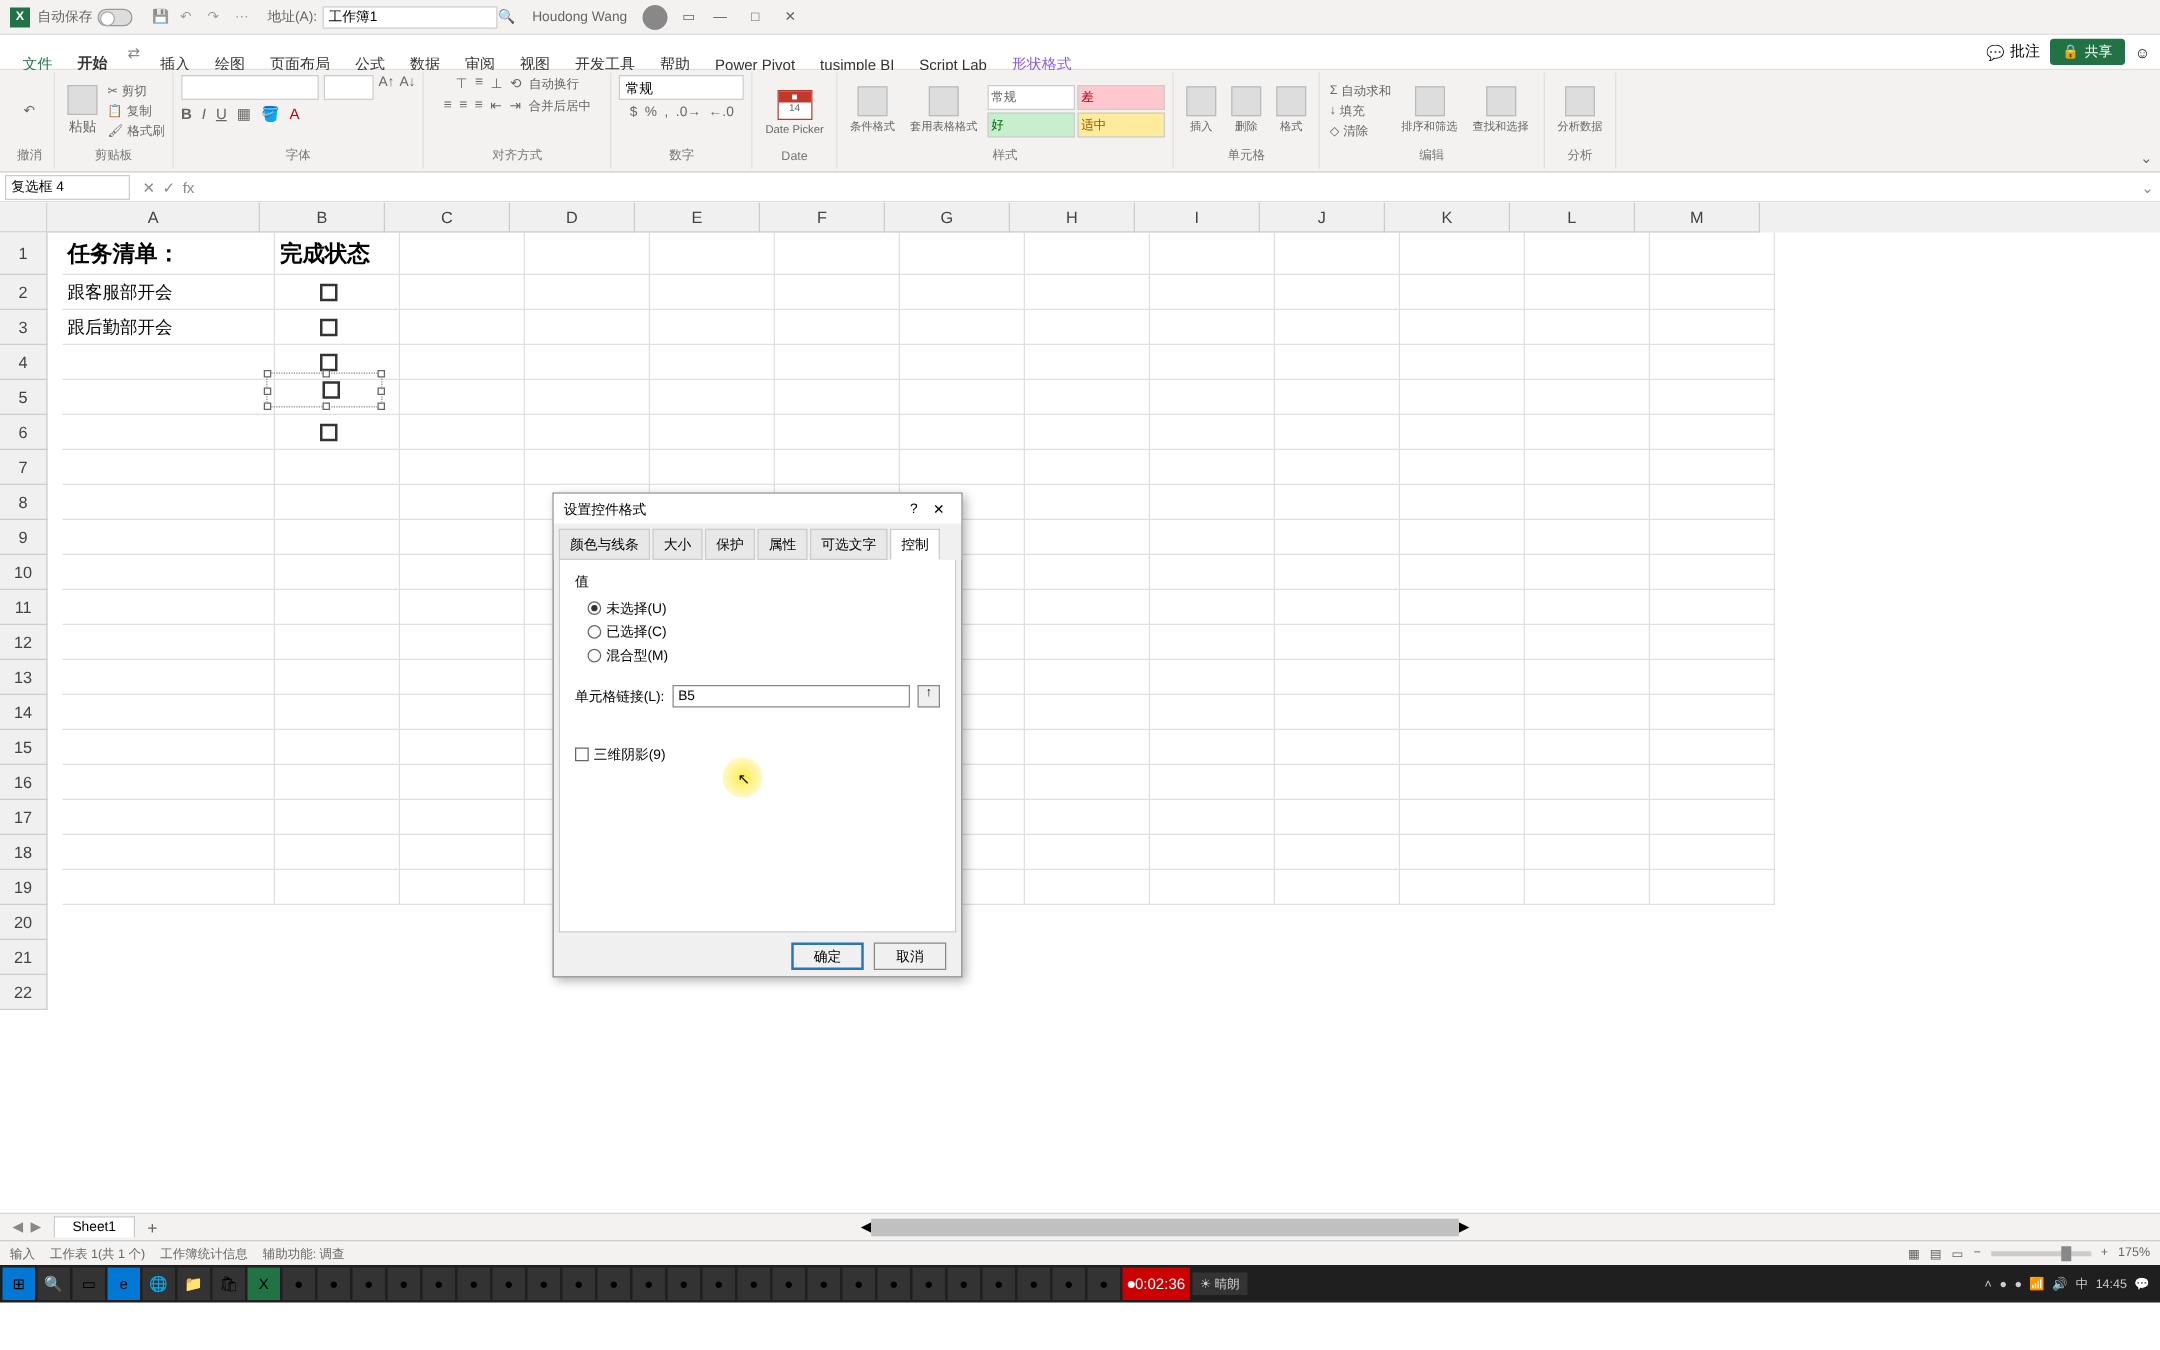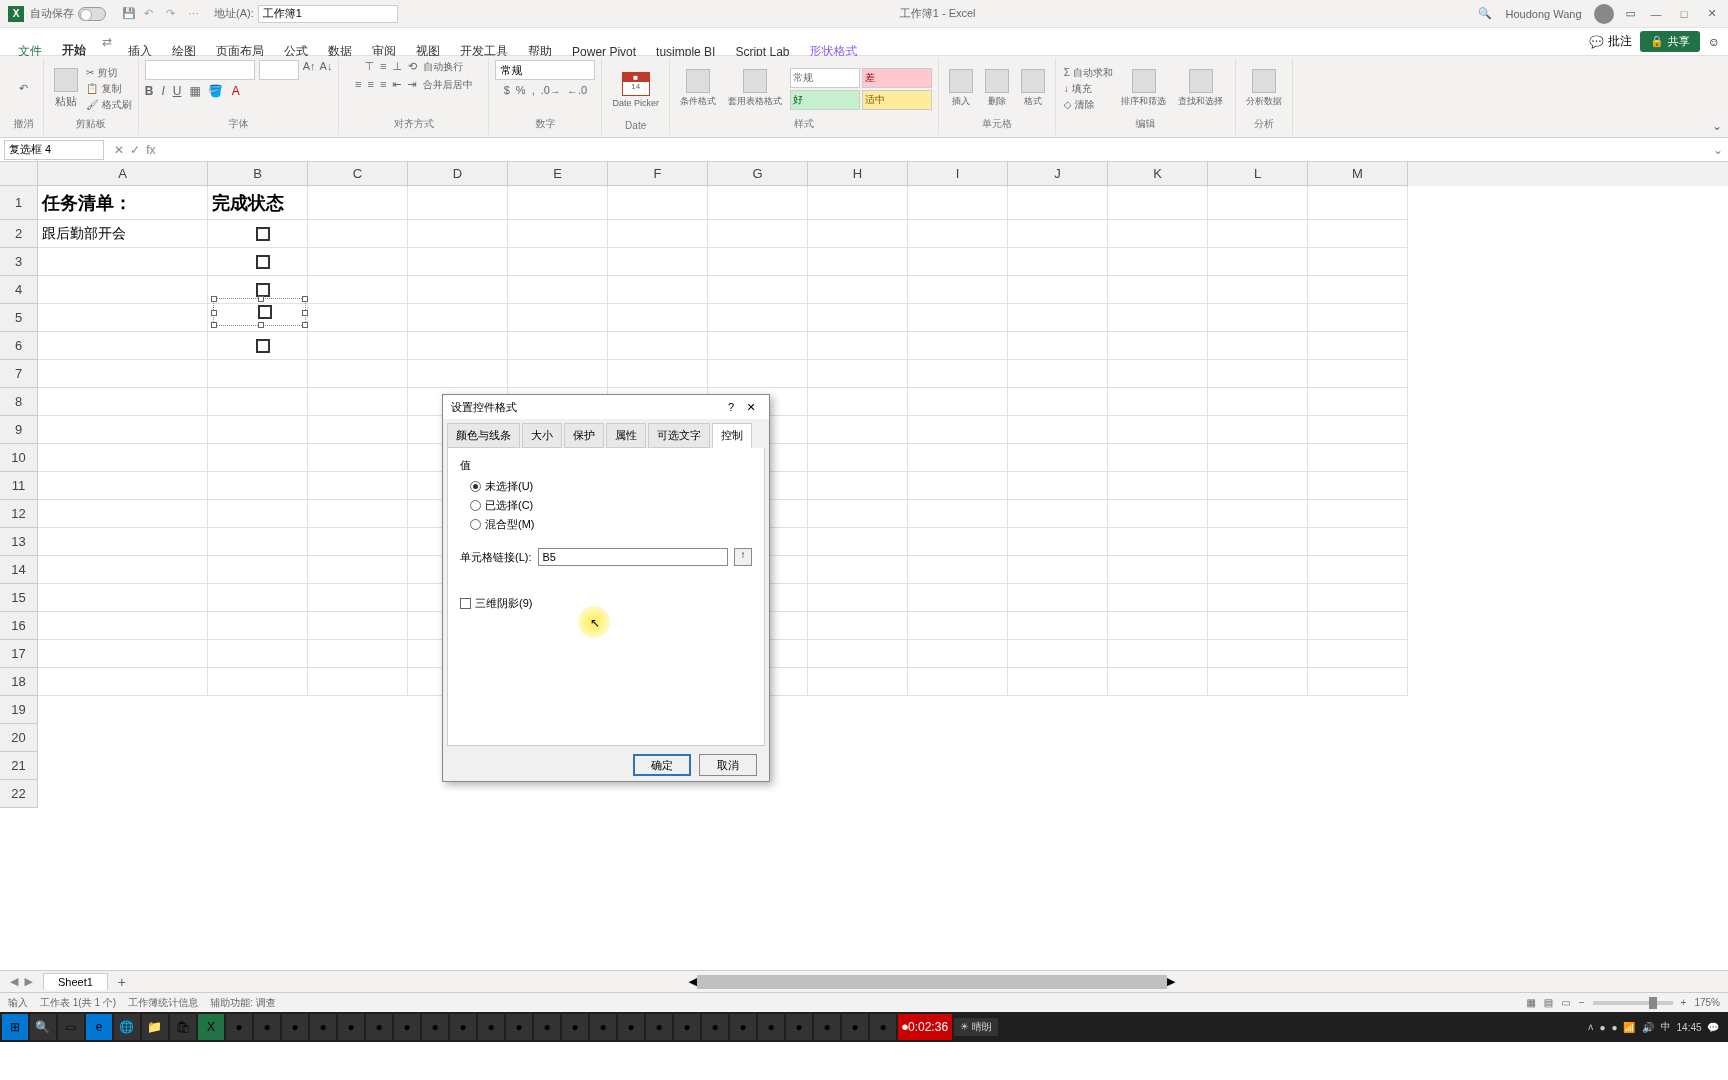--- a/index.html
+++ b/index.html
@@ -57,21 +57,21 @@
 .formula-bar .expand { width: 20px; text-align: center; color: #888; }
 
 
 .grid-container { position: relative; height: 808px; overflow: hidden; background: #fff; }
 .select-all { position: absolute; top: 0; left: 0; width: 38px; height: 24px; background: #f0f0f0; border-right: 1px solid #ccc; border-bottom: 1px solid #ccc; }
 .col-headers { position: absolute; top: 0; left: 38px; right: 0; height: 24px; display: flex; background: #f0f0f0; }
 .col-headers div { border-right: 1px solid #ccc; border-bottom: 1px solid #ccc; text-align: center; font-size: 13px; color: #444; line-height: 24px; }
 .row-headers { position: absolute; top: 24px; left: 0; width: 38px; background: #f0f0f0; }
 .row-headers div { height: 28px; border-right: 1px solid #ccc; border-bottom: 1px solid #ccc; text-align: center; font-size: 13px; color: #444; line-height: 28px; }
 .row-headers div:first-child { height: 34px; line-height: 34px; }
-.cells { position: absolute; top: 24px; left: 38px; right: 0; bottom: 0; }
+.cells { position: absolute; top: 24px; left: 38px; right: 0; bottom: 0; padding-left: 12px; }
 .cell-row { display: flex; height: 28px; }
 .cell-row:first-child { height: 34px; }
 .cell { border-right: 1px solid #e0e0e0; border-bottom: 1px solid #e0e0e0; padding: 2px 4px; font-size: 14px; display: flex; align-items: center; overflow: hidden; white-space: nowrap; }
 .cell.h1 { font-weight: bold; font-size: 18px; }
 .checkbox-ctrl { width: 14px; height: 14px; border: 2px solid #333; margin: 0 auto; }
 .checkbox-selected { position: relative; }
 .sel-handle { position: absolute; width: 6px; height: 6px; background: #fff; border: 1px solid #666; }
 
 
 .dialog-backdrop { position: absolute; top: 232px; left: 442px; width: 328px; height: 388px; background: #f0f0f0; border: 1px solid #888; box-shadow: 3px 3px 8px rgba(0,0,0,0.3); font-size: 11px; }
@@ -132,21 +132,20 @@
     <span class="toggle"></span>
   </div>
   <div class="qat">
     <span>💾</span>
     <span>↶</span>
     <span>↷</span>
     <span>⋯</span>
   </div>
   <span class="addr-label">地址(A):</span>
   <input class="addr-box" value="工作簿1" style="">
-  <div class="center">工作簿1 - Excel</div>
   <div class="right">
     <span class="search-icon">🔍</span>
     <span>Houdong Wang</span>
     <span class="avatar"></span>
     <span>▭</span>
     <span class="min">—</span>
     <span class="max">□</span>
     <span class="close">✕</span>
   </div>
 </div>
@@ -413,20 +412,35 @@
         <div class="cell" style="width: 100px;"></div>
         <div class="cell" style="width: 100px;"></div>
         <div class="cell" style="width: 100px;"></div>
         <div class="cell" style="width: 100px;"></div>
         <div class="cell" style="width: 100px;"></div>
         <div class="cell" style="width: 100px;"></div>
         <div class="cell" style="width: 100px;"></div>
         <div class="cell" style="width: 100px;"></div>
       </div>
       <div class="cell-row">
+        <div class="cell" style="width: 170px;">跟客服部开会</div>
+        <div class="cell" style="width: 100px;"></div>
+        <div class="cell" style="width: 100px;"></div>
+        <div class="cell" style="width: 100px;"></div>
+        <div class="cell" style="width: 100px;"></div>
+        <div class="cell" style="width: 100px;"></div>
+        <div class="cell" style="width: 100px;"></div>
+        <div class="cell" style="width: 100px;"></div>
+        <div class="cell" style="width: 100px;"></div>
+        <div class="cell" style="width: 100px;"></div>
+        <div class="cell" style="width: 100px;"></div>
+        <div class="cell" style="width: 100px;"></div>
+        <div class="cell" style="width: 100px;"></div>
+      </div>
+      <div class="cell-row">
         <div class="cell" style="width: 170px;">跟后勤部开会</div>
         <div class="cell" style="width: 100px;"></div>
         <div class="cell" style="width: 100px;"></div>
         <div class="cell" style="width: 100px;"></div>
         <div class="cell" style="width: 100px;"></div>
         <div class="cell" style="width: 100px;"></div>
         <div class="cell" style="width: 100px;"></div>
         <div class="cell" style="width: 100px;"></div>
         <div class="cell" style="width: 100px;"></div>
         <div class="cell" style="width: 100px;"></div>

